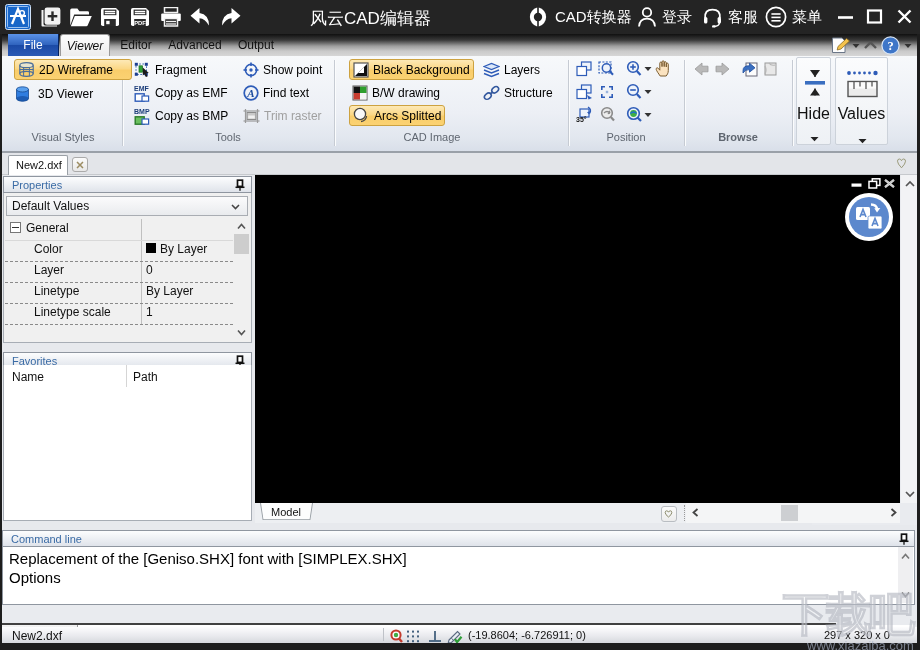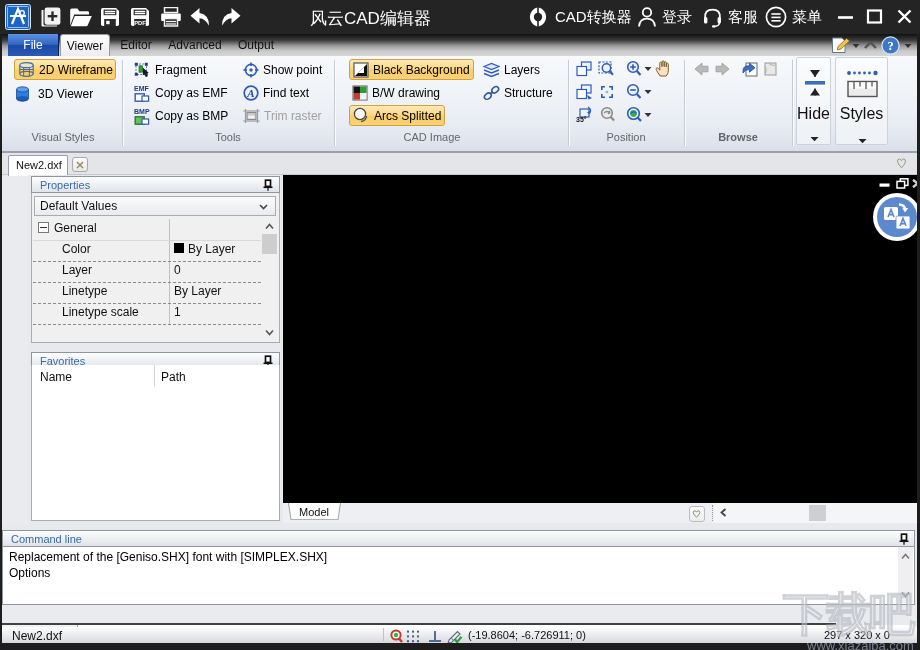--- a/index.html
+++ b/index.html
@@ -8,36 +8,36 @@
   .abs{position:absolute;}
   
   #titlebar{left:0;top:0;width:920px;height:34px;background:#242424;}
   #titlebar .ttl{color:#fff;font-size:17px;}
   .tico{position:absolute;top:7px;}
   .trt{position:absolute;top:0;height:34px;display:flex;align-items:center;color:#fff;font-size:15px;}
   
   #tabrow{left:0;top:34px;width:920px;height:22px;background:linear-gradient(#101010,#3a3a3a 28%,#9e9e9e 55%,#cacaca 78%,#d6d6d6);}
   #filebtn{left:8px;top:0;width:50px;height:22px;background:linear-gradient(#5b93e8,#2f62bd 50%,#1b4aa6 52%,#2a5ab5);border-right:1px solid #06235e;color:#fff;font-size:12px;text-align:center;line-height:22px;}
   .rtab{top:0;height:22px;color:#111;font-size:12px;line-height:23px;text-align:center;}
-  #vtab{left:60px;width:50px;background:linear-gradient(#fdfdfd,#ededed);border-radius:3px 3px 0 0;border:1px solid #9a9a9a;border-bottom:none;box-sizing:border-box;}
+  #vtab{left:60px;width:50px;background:linear-gradient(#fdfdfd,#ededed);border-radius:3px 3px 0 0;border:1px solid #9a9a9a;border-bottom:none;box-sizing:border-box;font-style:italic;}
   
   #ribbon{left:0;top:56px;width:920px;height:95px;background:linear-gradient(#f7f9fb,#eceff5 60%,#e2e7ef 86%,#d9dfe9);}
   .rsep{position:absolute;top:4px;width:1px;height:86px;background:#c6cbd3;border-right:1px solid #fbfcfd;}
   .rlabel{position:absolute;top:75px;height:14px;font-size:11px;color:#5f6670;text-align:center;}
   .ritem{position:absolute;height:20px;display:flex;align-items:center;font-size:12px;color:#000;}
   .ritem svg{margin-right:4px;}
   .orange{position:absolute;box-sizing:border-box;border:1px solid #cda240;border-radius:3px;background:linear-gradient(#fde9b6,#fbd887 45%,#f9cd6b 55%,#fbd272);display:flex;align-items:center;font-size:12px;}
   .gray{color:#a0a0a0;}
   .bigbtn{position:absolute;top:1px;width:36px;height:88px;border:1px solid #ccd2da;border-radius:2px;background:linear-gradient(#fbfcfd,#eef1f5);box-sizing:border-box;text-align:center;font-size:16px;color:#111;}
   
   #ribbonedge{left:0;top:151px;width:920px;height:2px;background:#9aa0a8;}
   #docstrip{left:0;top:153px;width:920px;height:22px;background:#e3e5e9;border-bottom:1px solid #c6c9cd;box-sizing:border-box;}
   #doctab{left:8px;top:2px;width:60px;height:21px;background:#fff;border:1px solid #9aa0a6;border-bottom:none;border-radius:2px 2px 0 0;box-sizing:border-box;font-size:11px;color:#111;}
   
-  #work{left:0;top:175px;width:812px;height:350px;background:#e7e9ed;margin-left:28px;}
+  #work{left:0;top:175px;width:812px;height:350px;background:#e7e9ed;}
   .phdr{position:absolute;left:3px;width:249px;height:17px;background:linear-gradient(#fcfdfe,#dfe3ea);border:1px solid #8f96a0;box-sizing:border-box;font-size:11px;color:#3a6ba5;line-height:16px;padding-left:8px;}
   .pin{position:absolute;top:2px;width:12px;height:12px;}
   #props{left:3px;top:18px;width:249px;height:150px;background:#f0f0f0;border:1px solid #a7adb5;border-top:none;box-sizing:border-box;}
   #favs{left:3px;top:190px;width:249px;height:156px;background:#fff;border:1px solid #a7adb5;border-top:none;box-sizing:border-box;}
   #canvas{left:255px;top:0px;width:645px;height:328px;background:#000;}
   #modelstrip{left:255px;top:328px;width:645px;height:20px;background:#edeff2;}
   #vscroll{left:901px;top:0px;width:16px;height:328px;background:#f2f3f5;}
   
   #cmdpanel{left:0;top:525px;width:920px;height:80px;background:#e7e9ed;}
   #cmdrow{left:0;top:604px;width:836px;height:23px;background:#e8e8e8;border-top:2px solid #414141;border-bottom:2px solid #701a75;box-sizing:border-box;margin-top:19px;}
@@ -173,21 +173,21 @@
     <div class="rsep" style="left:334px;"></div>
     <div class="rsep" style="left:568px;"></div>
     <div class="rsep" style="left:684px;"></div>
     <div class="rsep" style="left:792px;"></div>
     <div class="rlabel" style="left:4px;width:118px;">Visual Styles</div>
     <div class="rlabel" style="left:122px;width:212px;">Tools</div>
     <div class="rlabel" style="left:334px;width:196px;">CAD Image</div>
     <div class="rlabel" style="left:568px;width:116px;">Position</div>
     <div class="rlabel" style="left:684px;width:108px;font-weight:bold;">Browse</div>
 
-    <div class="orange" style="left:14px;top:3px;width:102px;height:21px;">
+    <div class="orange" style="left:14px;top:3px;width:118px;height:21px;">
       <svg style="margin:0 4px 0 3px;" width="17" height="17" viewBox="0 0 17 17">
           <ellipse cx="8.5" cy="4.2" rx="6.7" ry="2.5" fill="#dbe7f2" fill-opacity="0.6" stroke="#4a6e9b" stroke-width="1.2"></ellipse>
           <ellipse cx="8.5" cy="12.8" rx="6.7" ry="2.5" fill="none" stroke="#4a6e9b" stroke-width="1.2"></ellipse>
           <line x1="1.8" y1="4.2" x2="1.8" y2="12.8" stroke="#4a6e9b" stroke-width="1.2"></line>
           <line x1="15.2" y1="4.2" x2="15.2" y2="12.8" stroke="#4a6e9b" stroke-width="1.2"></line>
           <line x1="5.6" y1="6.3" x2="5.6" y2="15" stroke="#4a6e9b" stroke-width="1"></line>
           <line x1="11.4" y1="6.3" x2="11.4" y2="15" stroke="#4a6e9b" stroke-width="1"></line>
           <line x1="1.8" y1="8.5" x2="15.2" y2="8.5" stroke="#4a6e9b" stroke-width="1"></line>
         </svg>
       <span>2D Wireframe</span>
@@ -401,21 +401,21 @@
           <circle cx="17.5" cy="3" r="1.4" fill="#2e5cb8"></circle>
           <circle cx="22.5" cy="3" r="1.4" fill="#2e5cb8"></circle>
           <circle cx="28.5" cy="3" r="2.2" fill="#2e5cb8"></circle>
           <rect x="1" y="11.5" width="29" height="15" fill="#ececec" stroke="#555" stroke-width="1.4"></rect>
           <rect x="2" y="12.5" width="27" height="6" fill="#fbfbfb"></rect>
           <line x1="7" y1="12" x2="7" y2="19" stroke="#555" stroke-width="1.3"></line>
           <line x1="13" y1="12" x2="13" y2="16.5" stroke="#555" stroke-width="1.3"></line>
           <line x1="19" y1="12" x2="19" y2="19" stroke="#555" stroke-width="1.3"></line>
           <line x1="25" y1="12" x2="25" y2="16.5" stroke="#555" stroke-width="1.3"></line>
         </svg>
-      <div style="position:absolute;left:0;top:47px;width:100%;">Styles</div>
+      <div style="position:absolute;left:0;top:47px;width:100%;">Values</div>
       <svg style="position:absolute;left:22px;top:80px;" width="9" height="6" viewBox="0 0 9 6">
           <path d="M0.5 1 L8.5 1 L4.5 5.2 Z" fill="#222"></path>
         </svg>
     </div>
   </div>
   <div id="ribbonedge" class="abs"></div>
   <div id="docstrip" class="abs">
     <div id="doctab" class="abs">
         <span style="position:absolute;left:7px;top:3px;">New2.dxf</span>
       </div>
@@ -538,21 +538,21 @@
     </div>
   </div>
   <div id="cmdpanel" class="abs">
     <div class="phdr" style="left:2px;top:5px;width:913px;">Command line
       <svg class="pin" style="right:4px;" width="11" height="12" viewBox="0 0 11 12">
           <rect x="3" y="1.2" width="5" height="6.2" fill="#fff" stroke="#111" stroke-width="1.7"></rect>
           <line x1="1" y1="8.3" x2="10" y2="8.3" stroke="#111" stroke-width="1.5"></line>
           <line x1="5.5" y1="8.3" x2="5.5" y2="11.8" stroke="#111" stroke-width="1.3"></line>
         </svg>
     </div>
-    <div class="abs" style="left:2px;top:22px;width:913px;height:58px;background:#fff;border:1px solid #8f96a0;border-top:none;box-sizing:border-box;font-size:12px;color:#000;">
+    <div class="abs" style="left:2px;top:22px;width:913px;height:58px;background:#fff;border:1px solid #8f96a0;border-top:none;box-sizing:border-box;font-size:15px;color:#000;">
       <div style="padding:3px 0 0 6px;">Replacement of the [Geniso.SHX] font with [SIMPLEX.SHX]</div>
       <div style="padding:2px 0 0 6px;">Options</div>
       <div class="abs" style="right:1px;top:0px;width:15px;height:56px;background:#efeff1;">
         <svg class="abs" style="left:3px;top:6px;" width="9" height="7" viewBox="0 0 9 7">
             <path d="M1 5.5 L4.5 1.5 L8 5.5" fill="none" stroke="#777" stroke-width="1.6"></path>
           </svg>
         <svg class="abs" style="left:3px;top:44px;" width="9" height="7" viewBox="0 0 9 7">
             <path d="M1 1.5 L4.5 5.5 L8 1.5" fill="none" stroke="#777" stroke-width="1.6"></path>
           </svg>
       </div>

